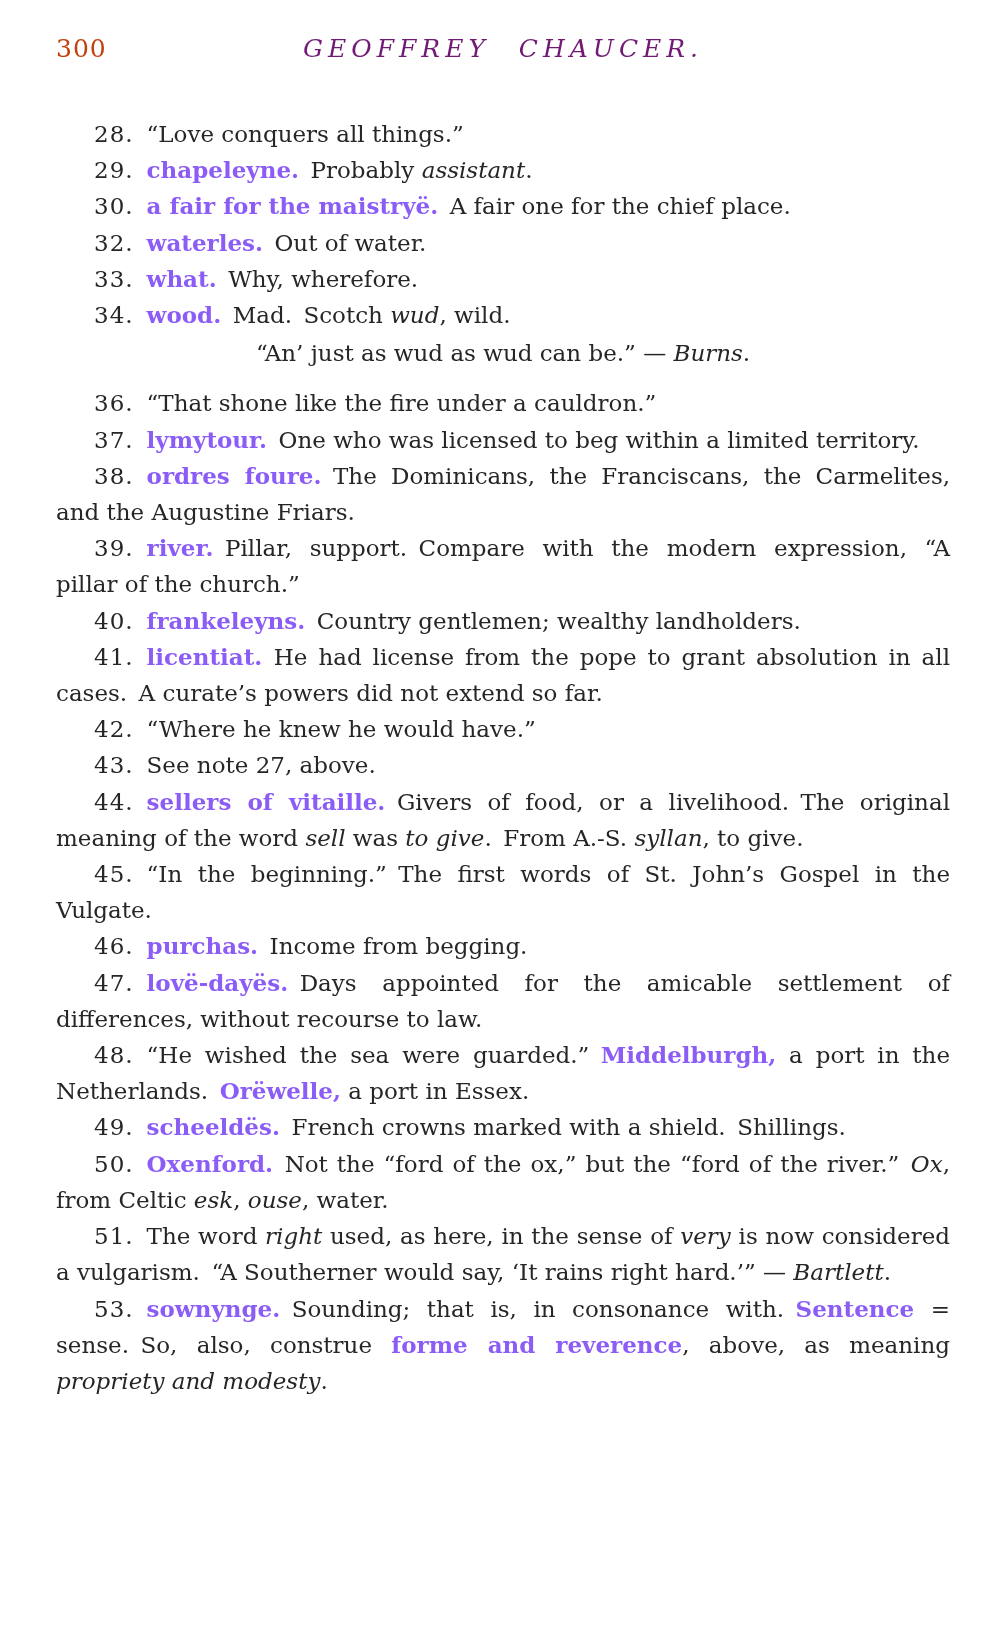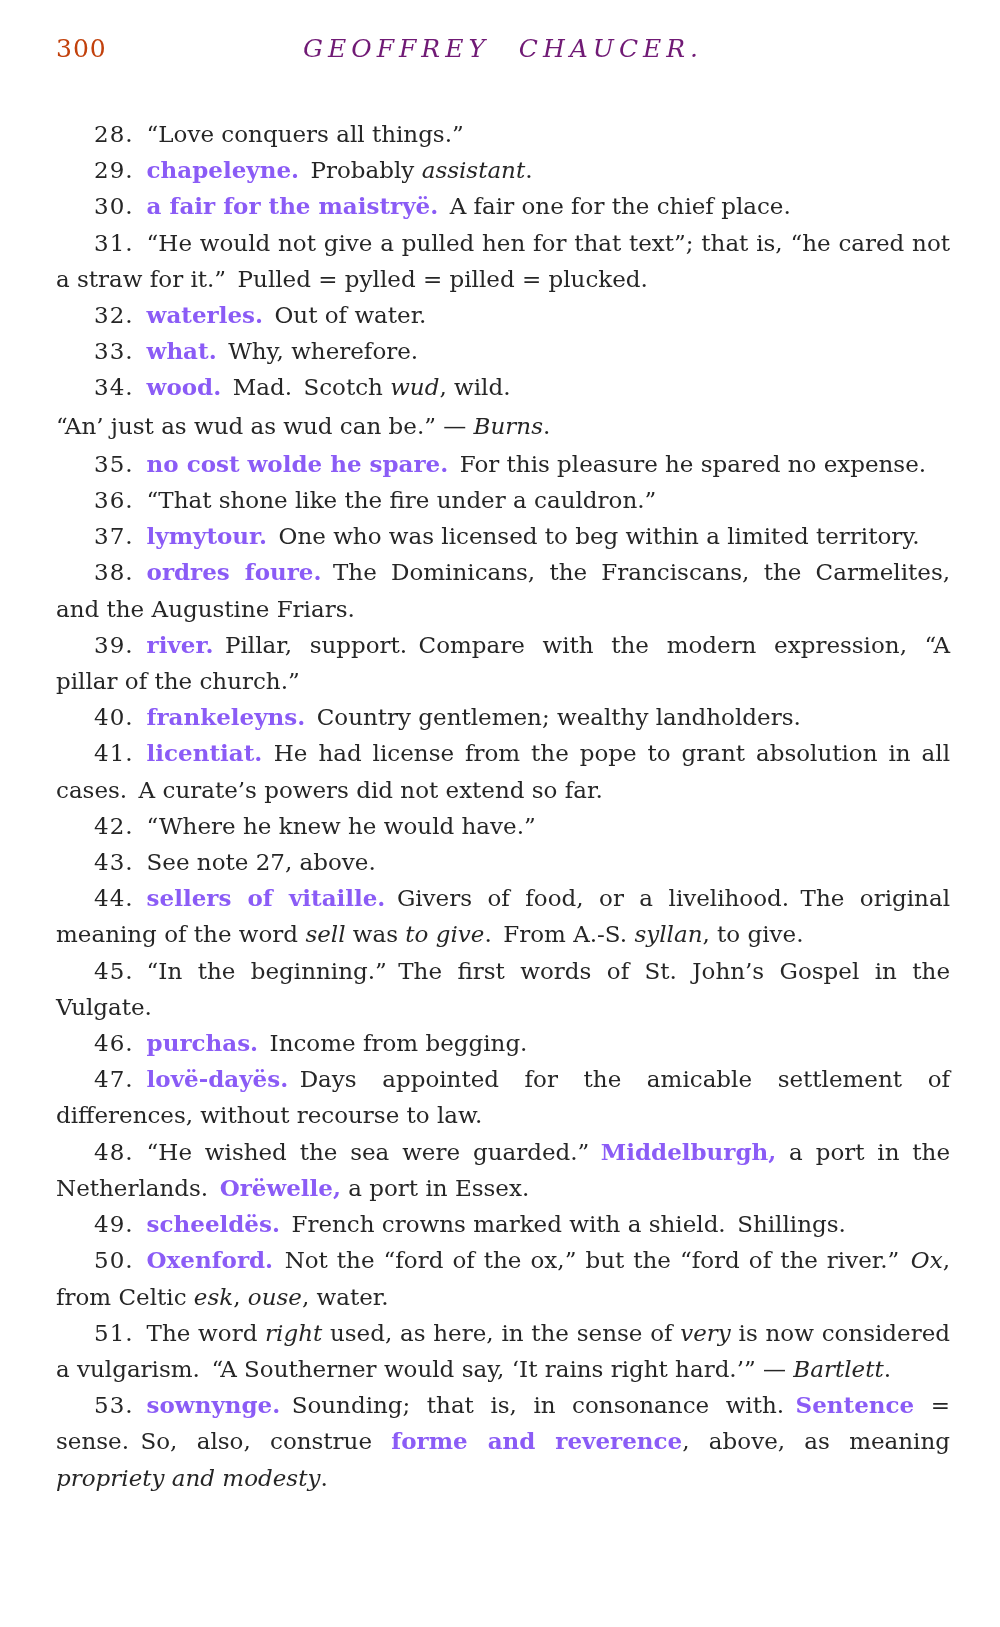--- a/index.html
+++ b/index.html
@@ -44,22 +44,23 @@
     font-size: 23px;
     line-height: 36.2px;
     text-align: justify;
     color: #262626;
   }
   .note {
     margin: 0;
     text-indent: 38px;
   }
   .quote {
-    margin: 2px 0 2px 0;
+    margin: 2px 0 14px 0;
     text-indent: 0;
+    text-align: center;
   }
   .num {
     margin-right: 13px;
     letter-spacing: 1px;
   }
   .bold  { font-weight: bold; color: #8b5cf6; }
   .italic { font-style: italic; }
   .plain { }
 </style>
 </head>
@@ -67,26 +68,24 @@
 
 <div class="page">
   <div class="header">
     <span class="pagenum">300</span>
     <span class="running-head">GEOFFREY CHAUCER.</span>
   </div>
   <div class="notes">
       <p class="note"><span class="num">28.</span><span class="plain">“Love conquers all things.”</span></p>
       <p class="note"><span class="num">29.</span><span class="bold">chapeleyne.</span><span class="plain"> Probably </span><span class="italic">assistant</span><span class="plain">.</span></p>
       <p class="note"><span class="num">30.</span><span class="bold">a fair for the maistryë.</span><span class="plain"> A fair one for the chief place.</span></p>
-      <p class="note"><span class="num">31.</span><span class="plain">“He would not give a pulled hen for that text”; that is, “he cared not a straw for it.” Pulled = pylled = pilled = plucked.</span></p>
       <p class="note"><span class="num">32.</span><span class="bold">waterles.</span><span class="plain"> Out of water.</span></p>
       <p class="note"><span class="num">33.</span><span class="bold">what.</span><span class="plain"> Why, wherefore.</span></p>
       <p class="note"><span class="num">34.</span><span class="bold">wood.</span><span class="plain"> Mad. Scotch </span><span class="italic">wud</span><span class="plain">, wild.</span></p>
       <p class="note quote"><span class="plain">“An’ just as wud as wud can be.” — </span><span class="italic">Burns</span><span class="plain">.</span></p>
-      <p class="note"><span class="num">35.</span><span class="bold">no cost wolde he spare.</span><span class="plain"> For this pleasure he spared no expense.</span></p>
       <p class="note"><span class="num">36.</span><span class="plain">“That shone like the fire under a cauldron.”</span></p>
       <p class="note"><span class="num">37.</span><span class="bold">lymytour.</span><span class="plain"> One who was licensed to beg within a limited territory.</span></p>
       <p class="note"><span class="num">38.</span><span class="bold">ordres foure.</span><span class="plain"> The Dominicans, the Franciscans, the Carmelites, and the Augustine Friars.</span></p>
       <p class="note"><span class="num">39.</span><span class="bold">river.</span><span class="plain"> Pillar, support. Compare with the modern expression, “A pillar of the church.”</span></p>
       <p class="note"><span class="num">40.</span><span class="bold">frankeleyns.</span><span class="plain"> Country gentlemen; wealthy landholders.</span></p>
       <p class="note"><span class="num">41.</span><span class="bold">licentiat.</span><span class="plain"> He had license from the pope to grant absolution in all cases. A curate’s powers did not extend so far.</span></p>
       <p class="note"><span class="num">42.</span><span class="plain">“Where he knew he would have.”</span></p>
       <p class="note"><span class="num">43.</span><span class="plain">See note 27, above.</span></p>
       <p class="note"><span class="num">44.</span><span class="bold">sellers of vitaille.</span><span class="plain"> Givers of food, or a livelihood. The original meaning of the word </span><span class="italic">sell</span><span class="plain"> was </span><span class="italic">to give</span><span class="plain">. From A.-S. </span><span class="italic">syllan</span><span class="plain">, to give.</span></p>
       <p class="note"><span class="num">45.</span><span class="plain">“In the beginning.” The first words of St. John’s Gospel in the Vulgate.</span></p>

